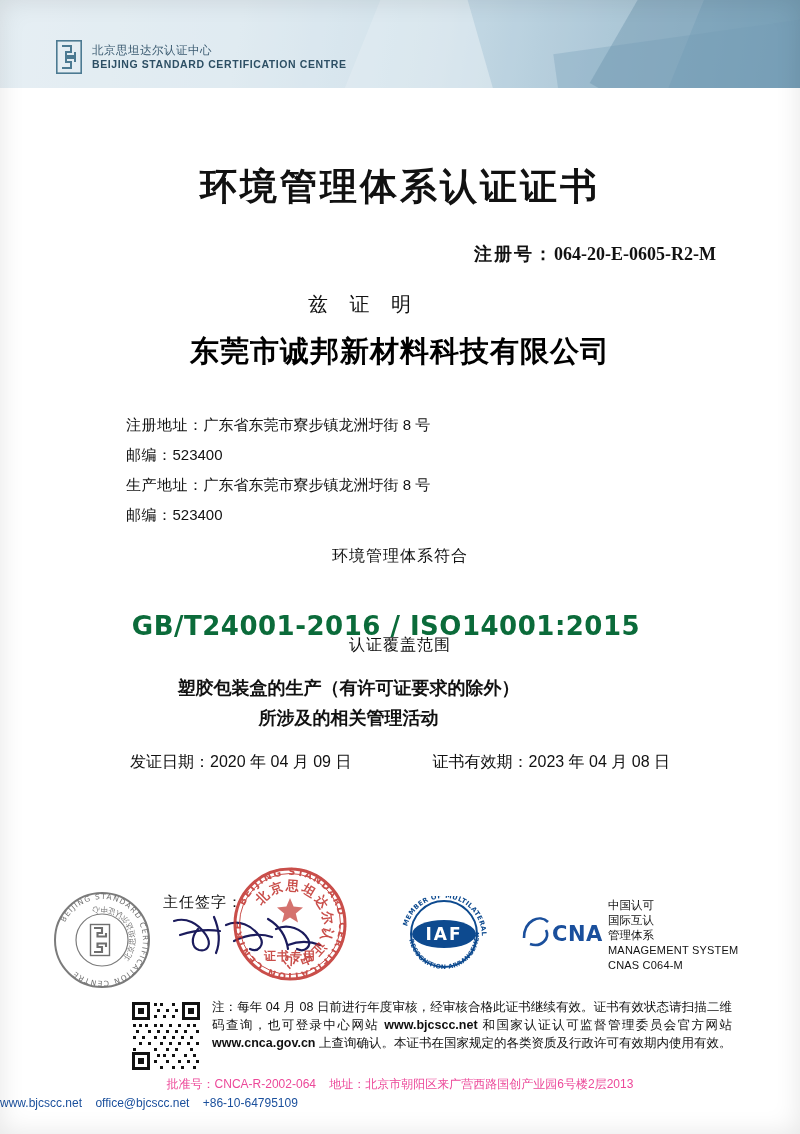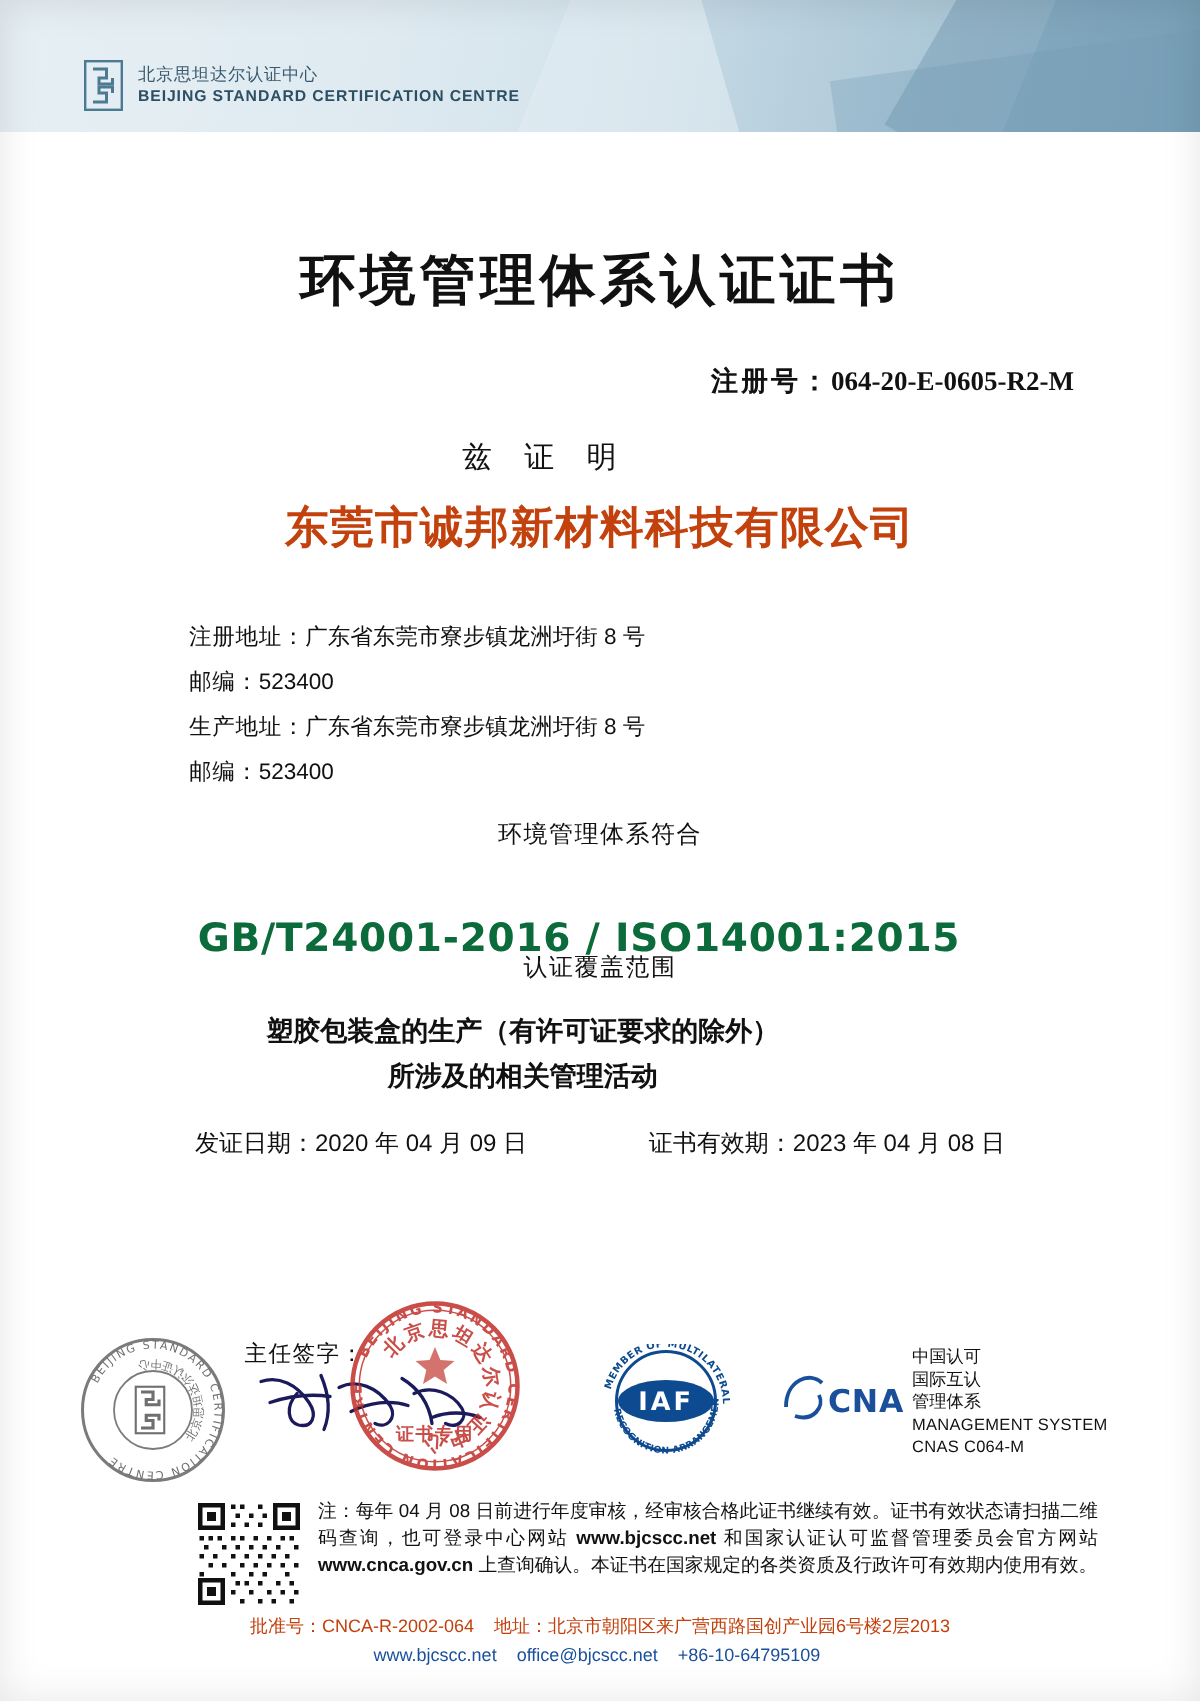--- a/index.html
+++ b/index.html
@@ -118,21 +118,21 @@
   }
   .company {
     position: absolute;
     left: 0; top: 332px;
     width: 800px;
     text-align: center;
     font-family: "DejaVu Sans", sans-serif;
     font-weight: bold;
     font-size: 29px;
     letter-spacing: 1px;
-    color: #c2410c;
+    color: #000000;
   }
   .credit-code {
     position: absolute;
     right: 132px; top: 380px;
     font-size: 15px;
     color: #111;
     white-space: nowrap;
   }
   .addr-block {
     position: absolute;
@@ -254,27 +254,26 @@
     color: #111;
     text-align: justify;
   }
   .note b { font-weight: bold; }
   .footer-line {
     position: absolute;
     left: 0; top: 1076px;
     width: 800px;
     text-align: center;
     font-size: 12px;
-    color: #c2410c;
+    color: #ec4899;
   }
   .footer-link {
     position: absolute;
     left: 0; top: 1096px;
     width: 796px;
-    text-align: center;
     font-size: 12px;
     color: #1a4f9c;
   }
   .edge-shadow {
     position: absolute;
     left: 0; top: 0; width: 800px; height: 1134px;
     box-shadow: inset 0 0 26px rgba(0,0,0,0.10);
     pointer-events: none;
   }
 </style>

